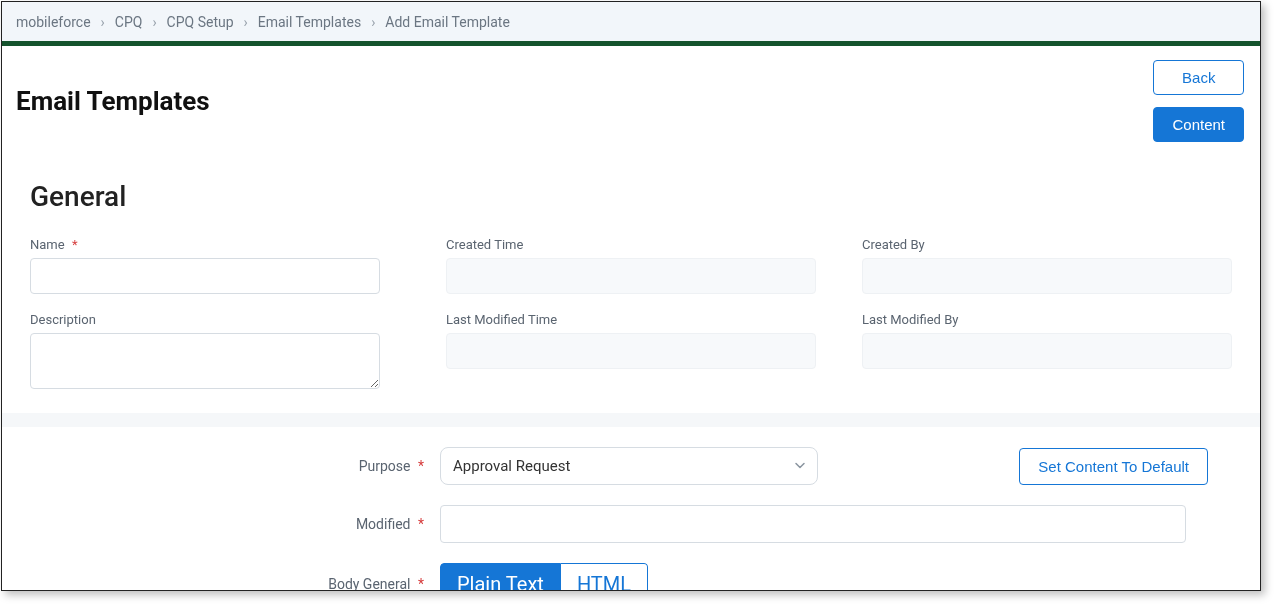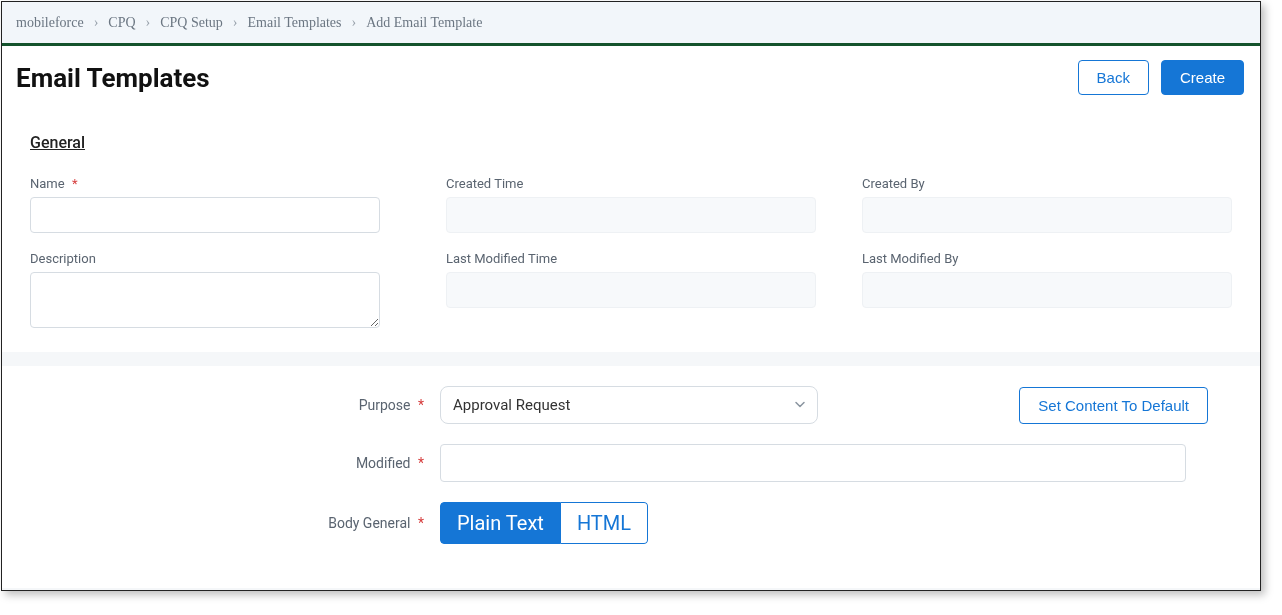--- a/index.html
+++ b/index.html
@@ -20,29 +20,28 @@
       border: 1px solid #222;
       width: 1260px;
       height: 590px;
       margin: 1px;
       position: relative;
       overflow: hidden;
       box-shadow: 4px 4px 8px rgba(0,0,0,0.25);
     }
     .breadcrumb-bar {
       background: #f2f6fa;
-      border-bottom: 3px solid #14532d;
+      border-bottom: 5px solid #14532d;
       padding: 6px 14px;
       font-size: 14px;
       color: #6b7682;
       display: flex;
       align-items: center;
       gap: 10px;
       height: 44px;
-      font-family: Liberation Serif, serif;
     }
     .breadcrumb-item {
       color: #6b7682;
       cursor: pointer;
     }
     .breadcrumb-sep {
       color: #9aa3ad;
       font-size: 14px;
     }
     .header-bar {
@@ -53,20 +52,21 @@
       background: #fff;
     }
     .page-title {
       font-size: 26px;
       font-weight: 700;
       color: #111;
     }
     .header-actions {
       display: flex;
       gap: 12px;
+      flex-direction: column;
     }
     .btn {
       font-size: 15px;
       padding: 8px 18px;
       border-radius: 4px;
       cursor: pointer;
       border: 1px solid transparent;
       font-weight: 500;
     }
     .btn-outline {
@@ -84,25 +84,24 @@
       height: calc(590px - 44px - 68px);
       overflow-y: scroll;
       padding: 0;
     }
     .section-card {
       background: #fff;
       padding: 20px 28px 24px 28px;
       margin: 0 0 14px 0;
     }
     .section-title {
-      font-size: 16px;
+      font-size: 28px;
       font-weight: 500;
       color: #222;
       margin-bottom: 20px;
-      text-decoration: underline;
     }
     .general-grid {
       display: grid;
       grid-template-columns: 1fr 1fr 1fr;
       gap: 18px 46px;
       margin-top: 24px;
     }
     .field-group {
       display: flex;
       flex-direction: column;
@@ -261,21 +260,21 @@
     <span class="breadcrumb-sep">›</span>
     <span class="breadcrumb-item">Email Templates</span>
     <span class="breadcrumb-sep">›</span>
     <span class="breadcrumb-item">Add Email Template</span>
   </div>
 
   <div class="header-bar">
     <h1 class="page-title">Email Templates</h1>
     <div class="header-actions">
       <button class="btn btn-outline">Back</button>
-      <button class="btn btn-primary">Create</button>
+      <button class="btn btn-primary">Content</button>
     </div>
   </div>
 
   <div class="content-scroll">
 
     <div class="section-card">
       <div class="section-title">General</div>
       <div class="general-grid">
 
         <div class="field-group">

